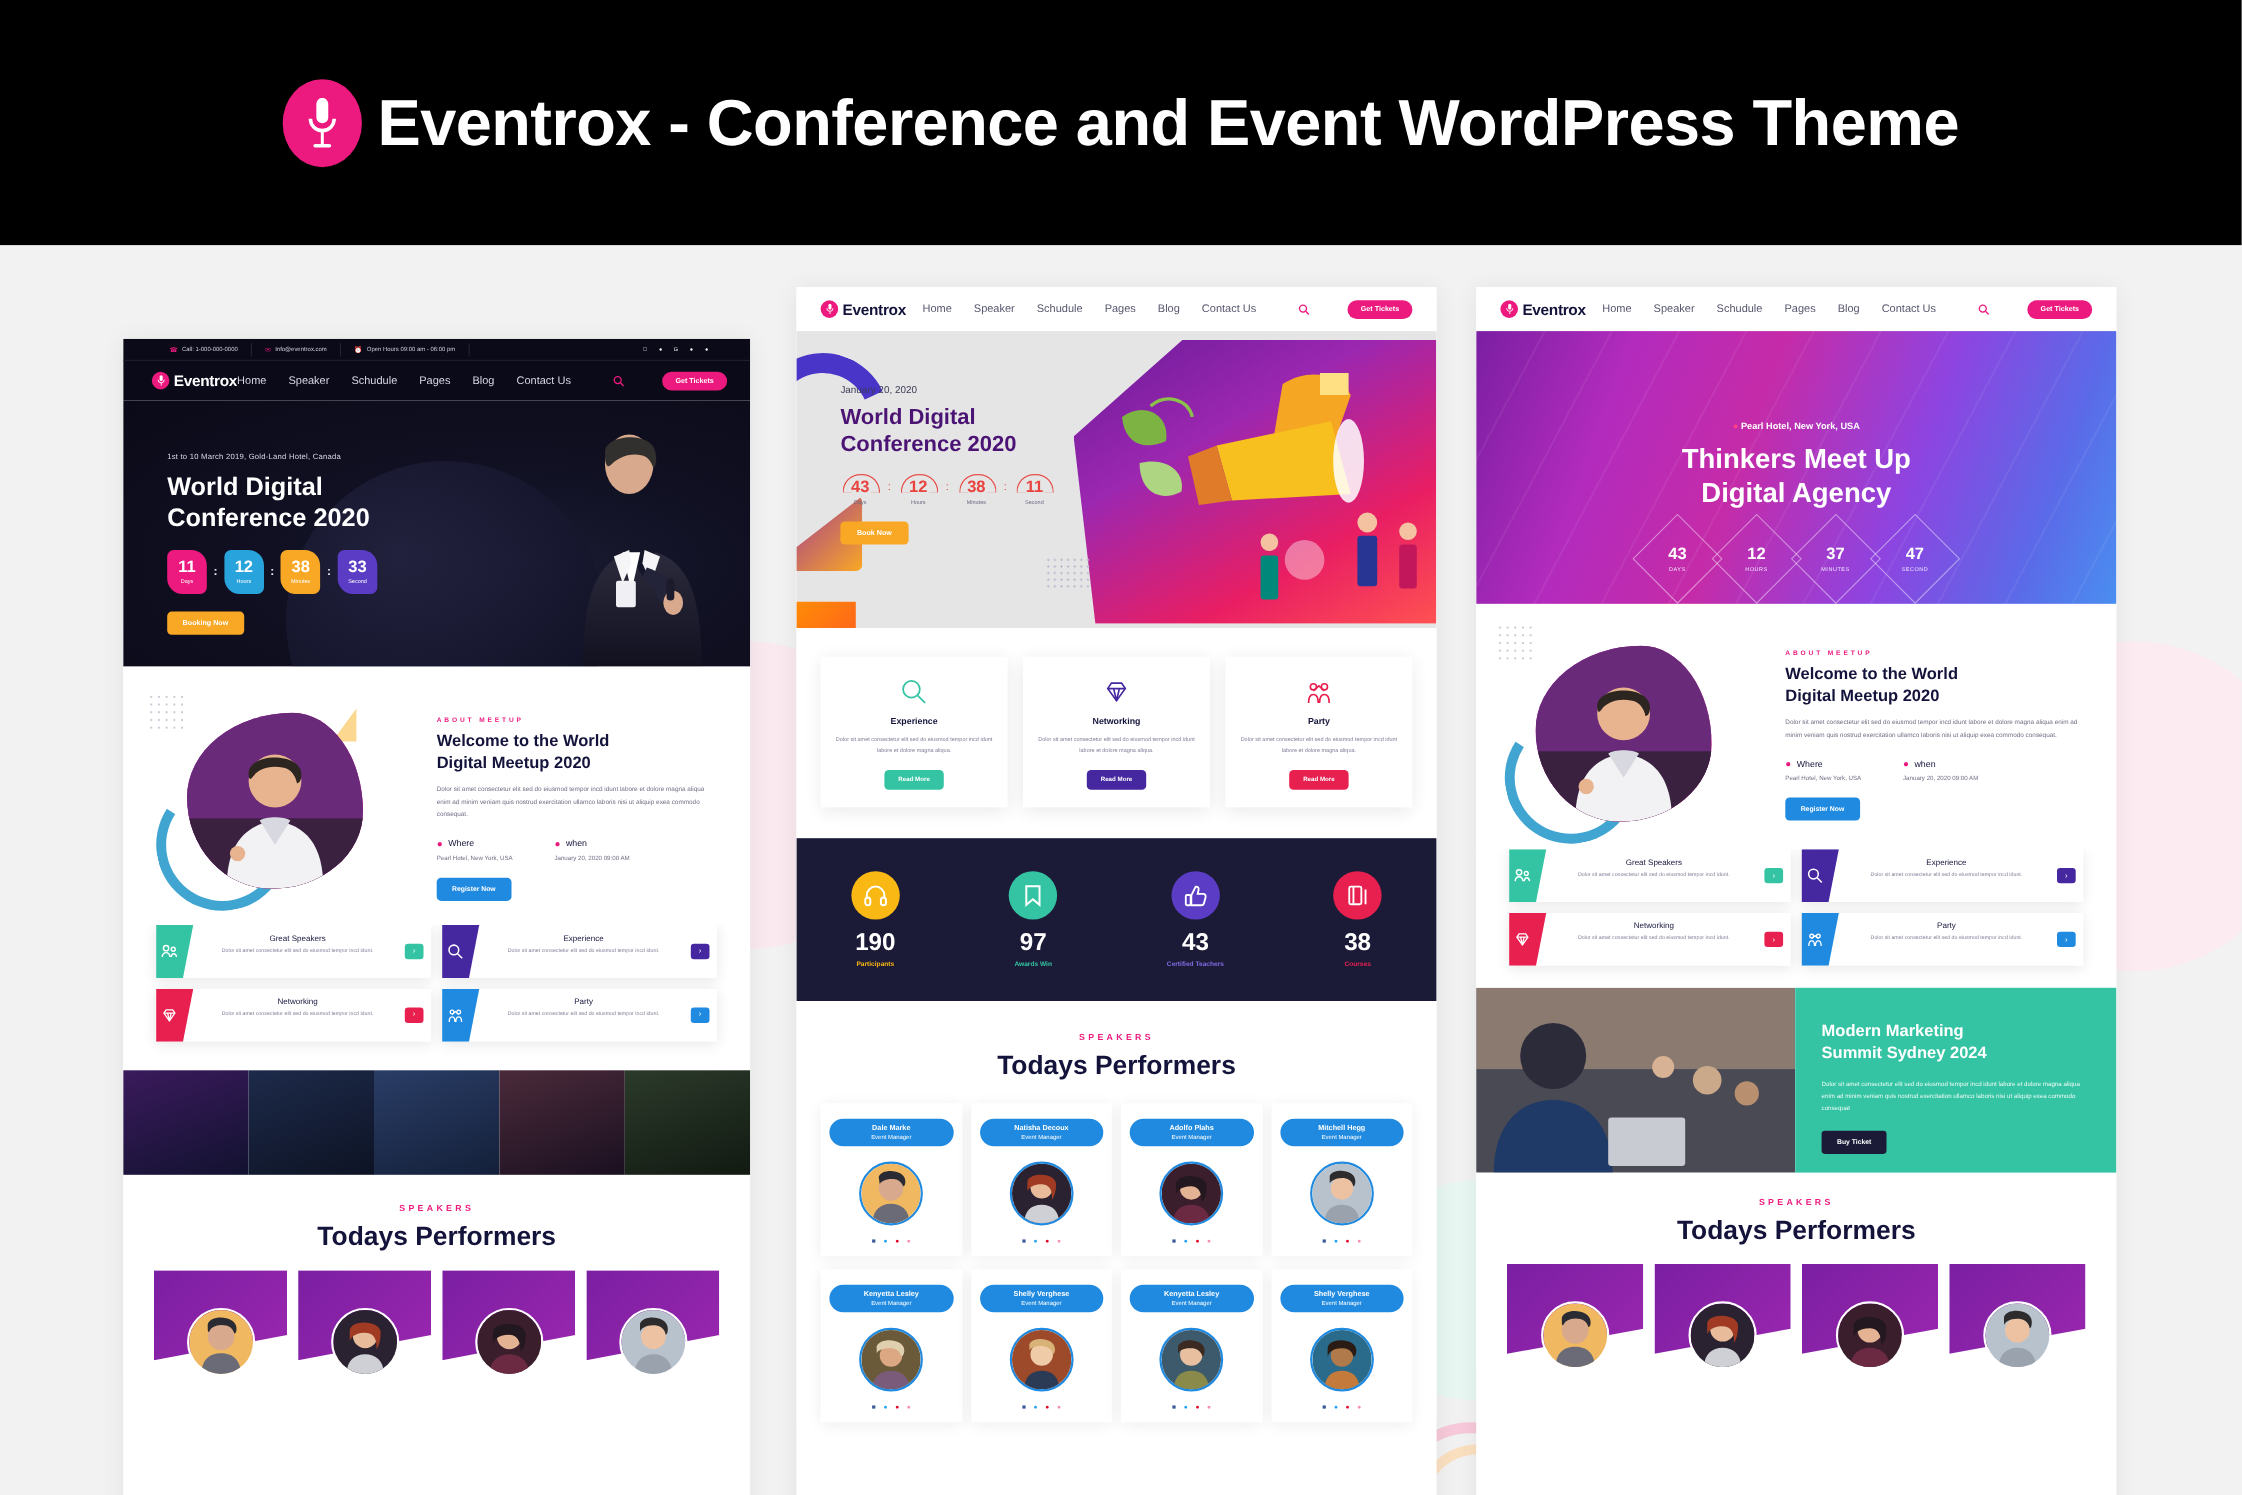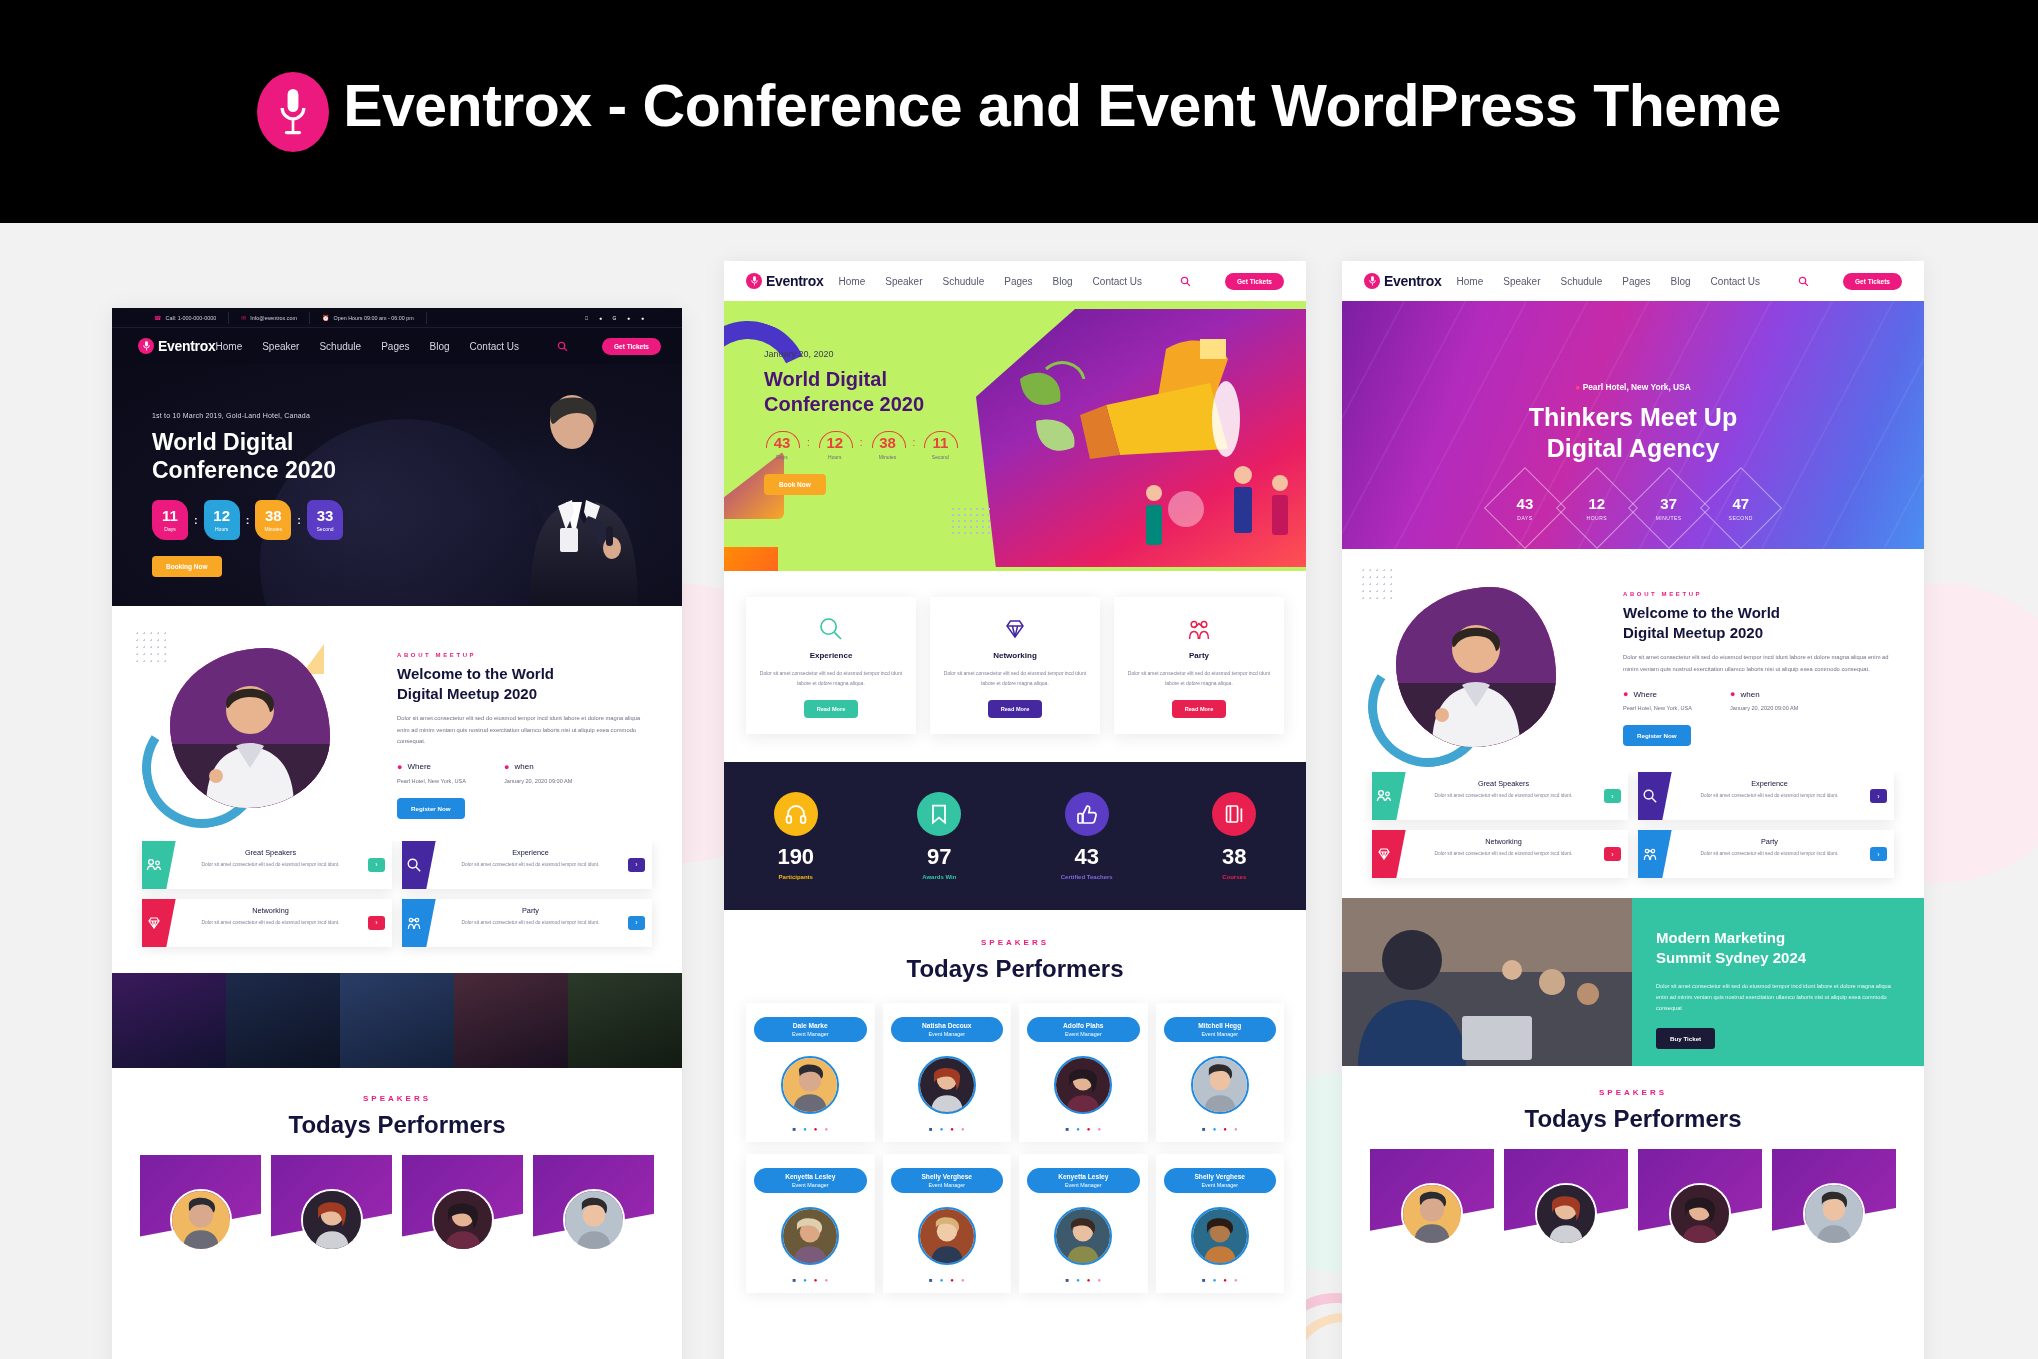--- a/index.html
+++ b/index.html
@@ -8,21 +8,21 @@
     font-family: "Liberation Sans", sans-serif;
     background: #f2f2f2;
     position: relative;
   }
 
   
   .banner {
     position: absolute; left: 0; top: 0; width: 2038px; height: 223px;
     background: #000; display: flex; align-items: center; justify-content: center;
   }
-  .banner-inner { display: flex; gap: 14px; }
+  .banner-inner { display: flex; align-items: center; gap: 14px; }
   .mic-badge {
     width: 72px; height: 80px; border-radius: 50%;
     background: #ec1a7e; display: flex; align-items: center; justify-content: center;
     flex: none;
   }
   .mic-badge svg { width: 34px; height: 46px; }
   .banner-title {
     font-size: 59px; font-weight: bold; color: #fff; letter-spacing: -0.5px;
     white-space: nowrap;
   }
@@ -153,21 +153,21 @@
   .c1-gallery { display: flex; height: 95px; }
   .c1-gallery .g { flex: 1; }
 
   .perf-sec { padding: 26px 0 0 0; background: #fff; }
   .perf-grid { display: flex; gap: 10px; padding: 16px 28px 0 28px; }
   .perf-card { flex: 1; height: 95px; position: relative; }
   .perf-bg { position: absolute; inset: 0; background: linear-gradient(135deg,#7b1fa2,#9c27b0); clip-path: polygon(0 0,100% 0,100% 62%,0 86%); }
   .perf-av { position: absolute; left: 50%; top: 34px; transform: translateX(-50%); width: 62px; height: 62px; border-radius: 50%; overflow: hidden; border: 2px solid #fff; }
 
   
-  .c2-hero { position: relative; height: 270px; background: #bef264; overflow: hidden; }
+  .c2-hero { position: relative; height: 270px; background: #e5e5e5; overflow: hidden; }
   .c2-ring { position: absolute; left: -36px; top: 20px; width: 120px; height: 120px; border-radius: 50%;
     border: 18px solid #4a35c9; border-right-color: transparent; border-bottom-color: transparent; transform: rotate(20deg); }
   .c2-tri { position: absolute; left: -28px; top: 150px; width: 88px; height: 68px;
     background: linear-gradient(135deg,#8e24aa,#f9a825); clip-path: polygon(0 100%,100% 0,100% 100%); border-radius: 6px; }
   .c2-orange { position: absolute; left: -26px; top: 246px; width: 80px; height: 60px; background: linear-gradient(135deg,#ff9800,#ff5722); border-radius: 10px 0 0 10px; }
   .c2-art {
     position: absolute; right: 0; top: 8px; width: 330px; height: 258px;
     background: linear-gradient(150deg, #6a1b9a 0%, #9c27b0 35%, #e91e63 72%, #ff5252 100%);
     clip-path: polygon(30% 0, 100% 0, 100% 100%, 6% 100%, 0 34%);
   }

